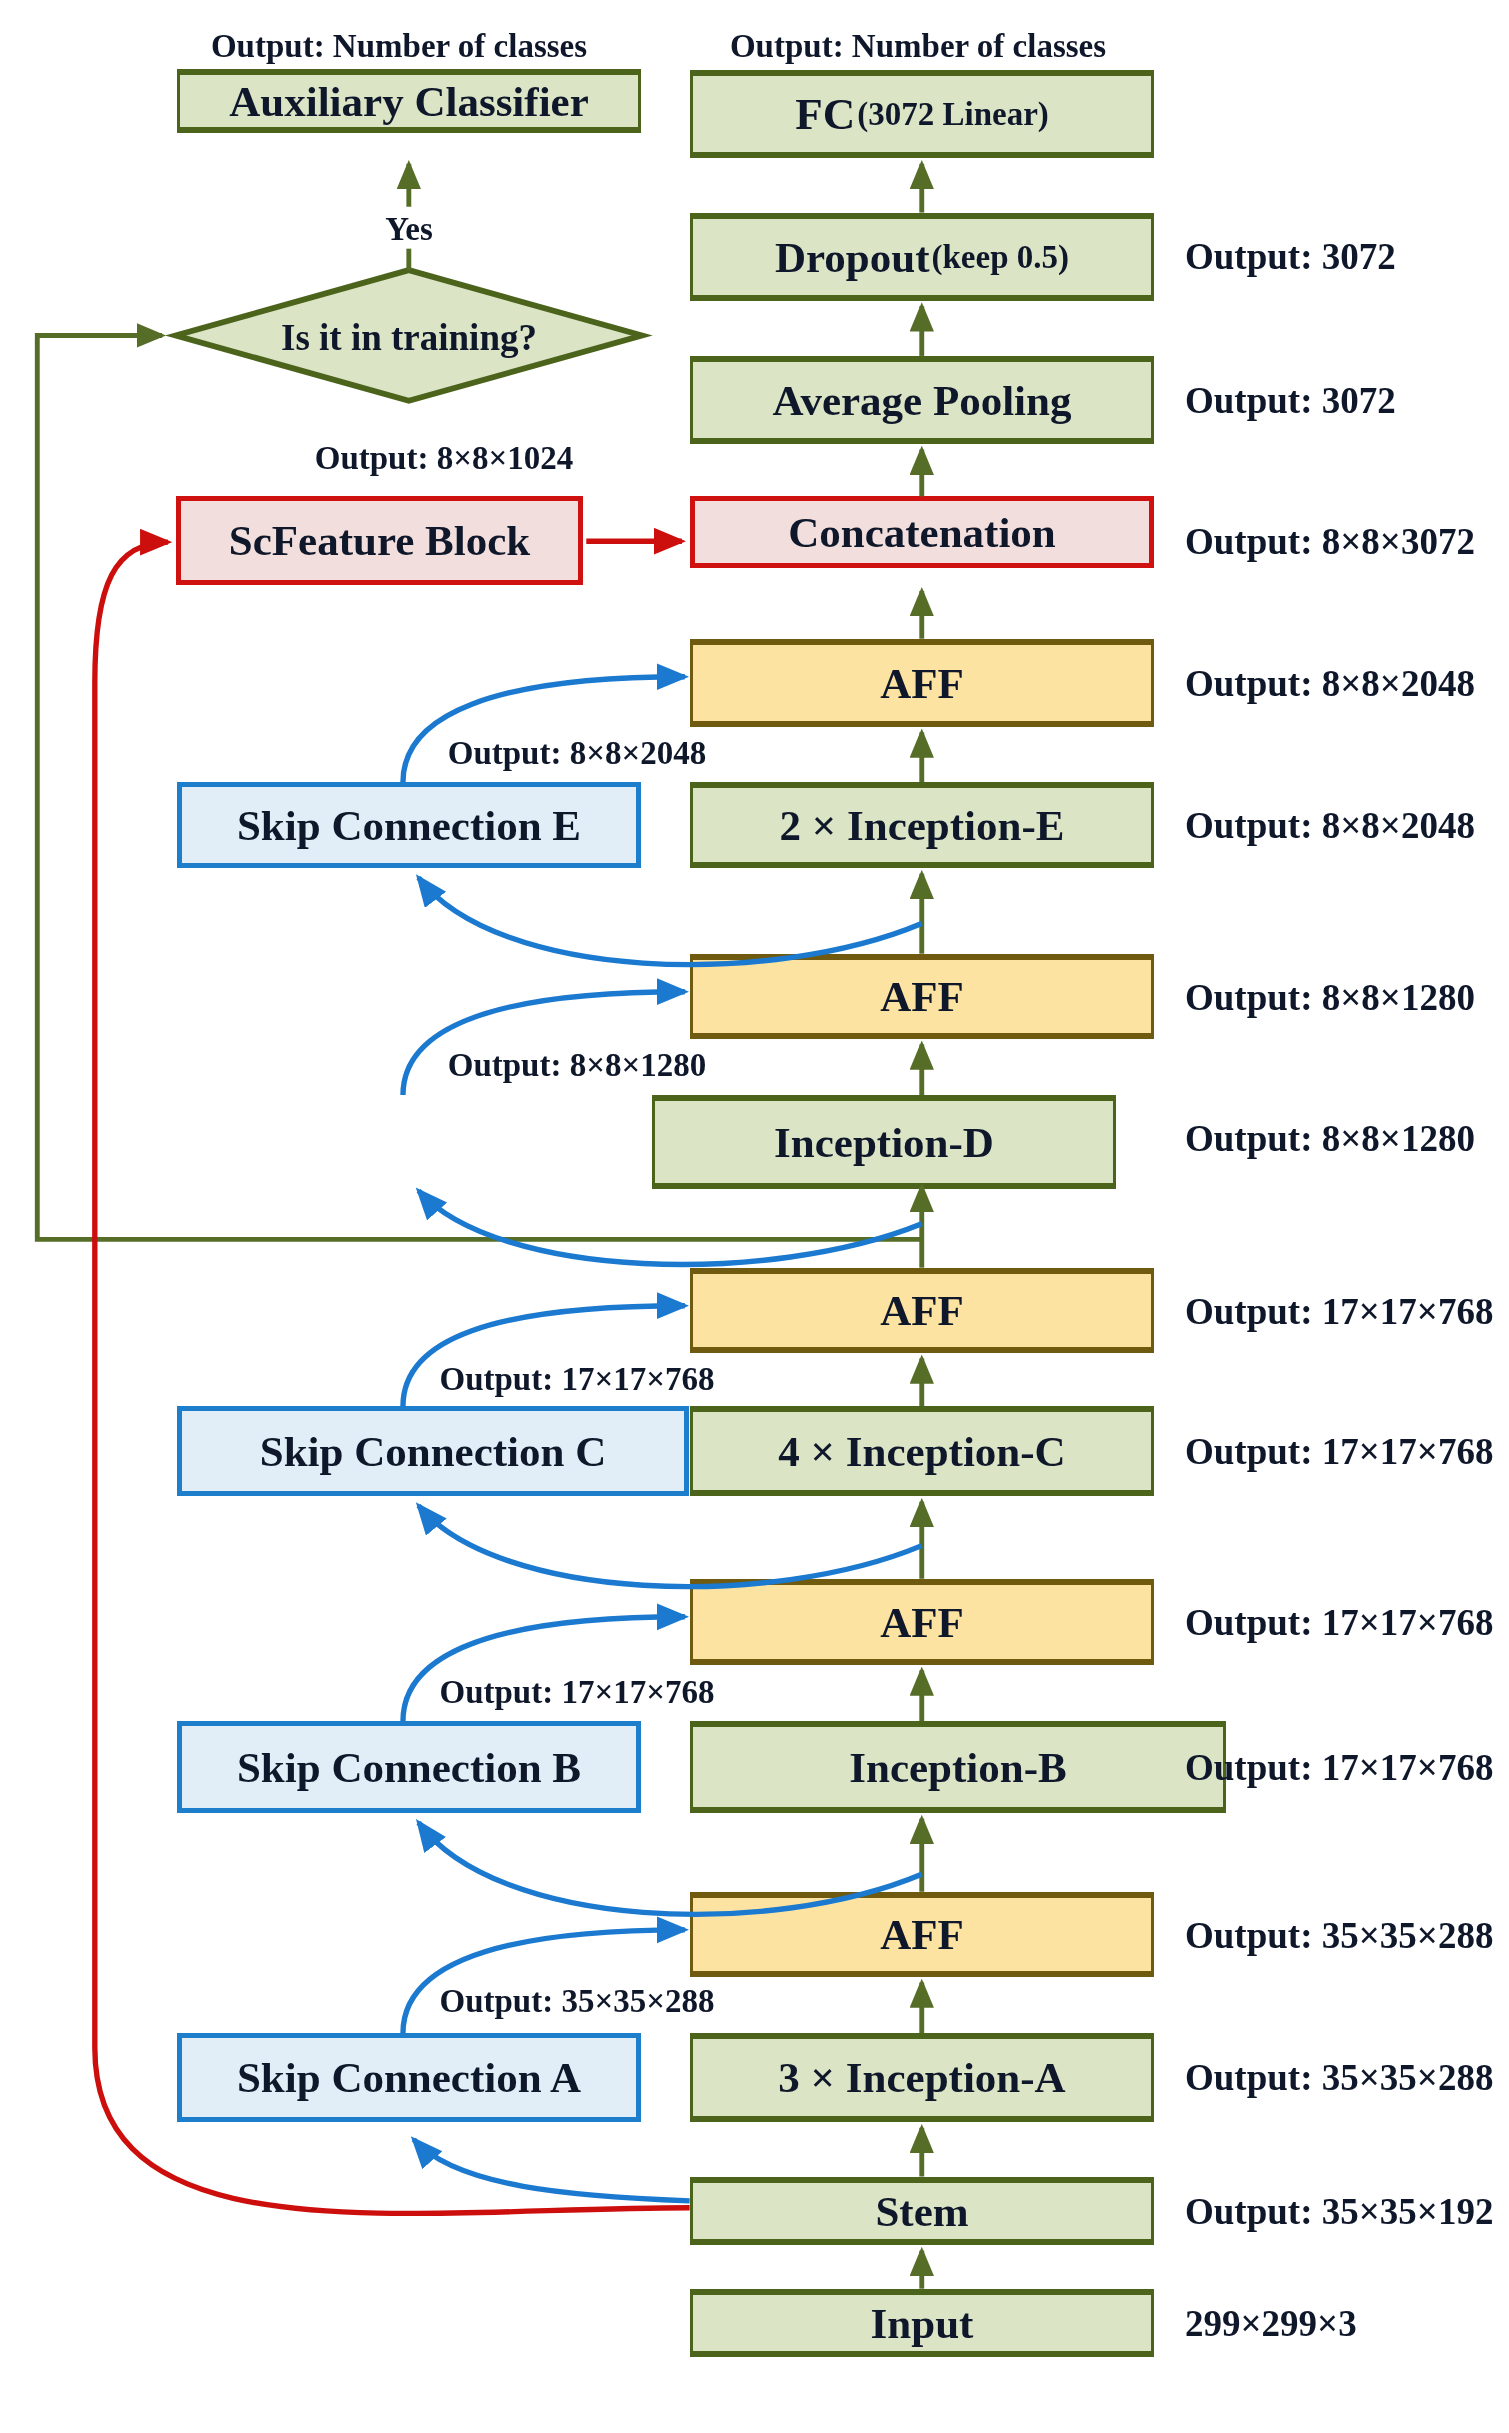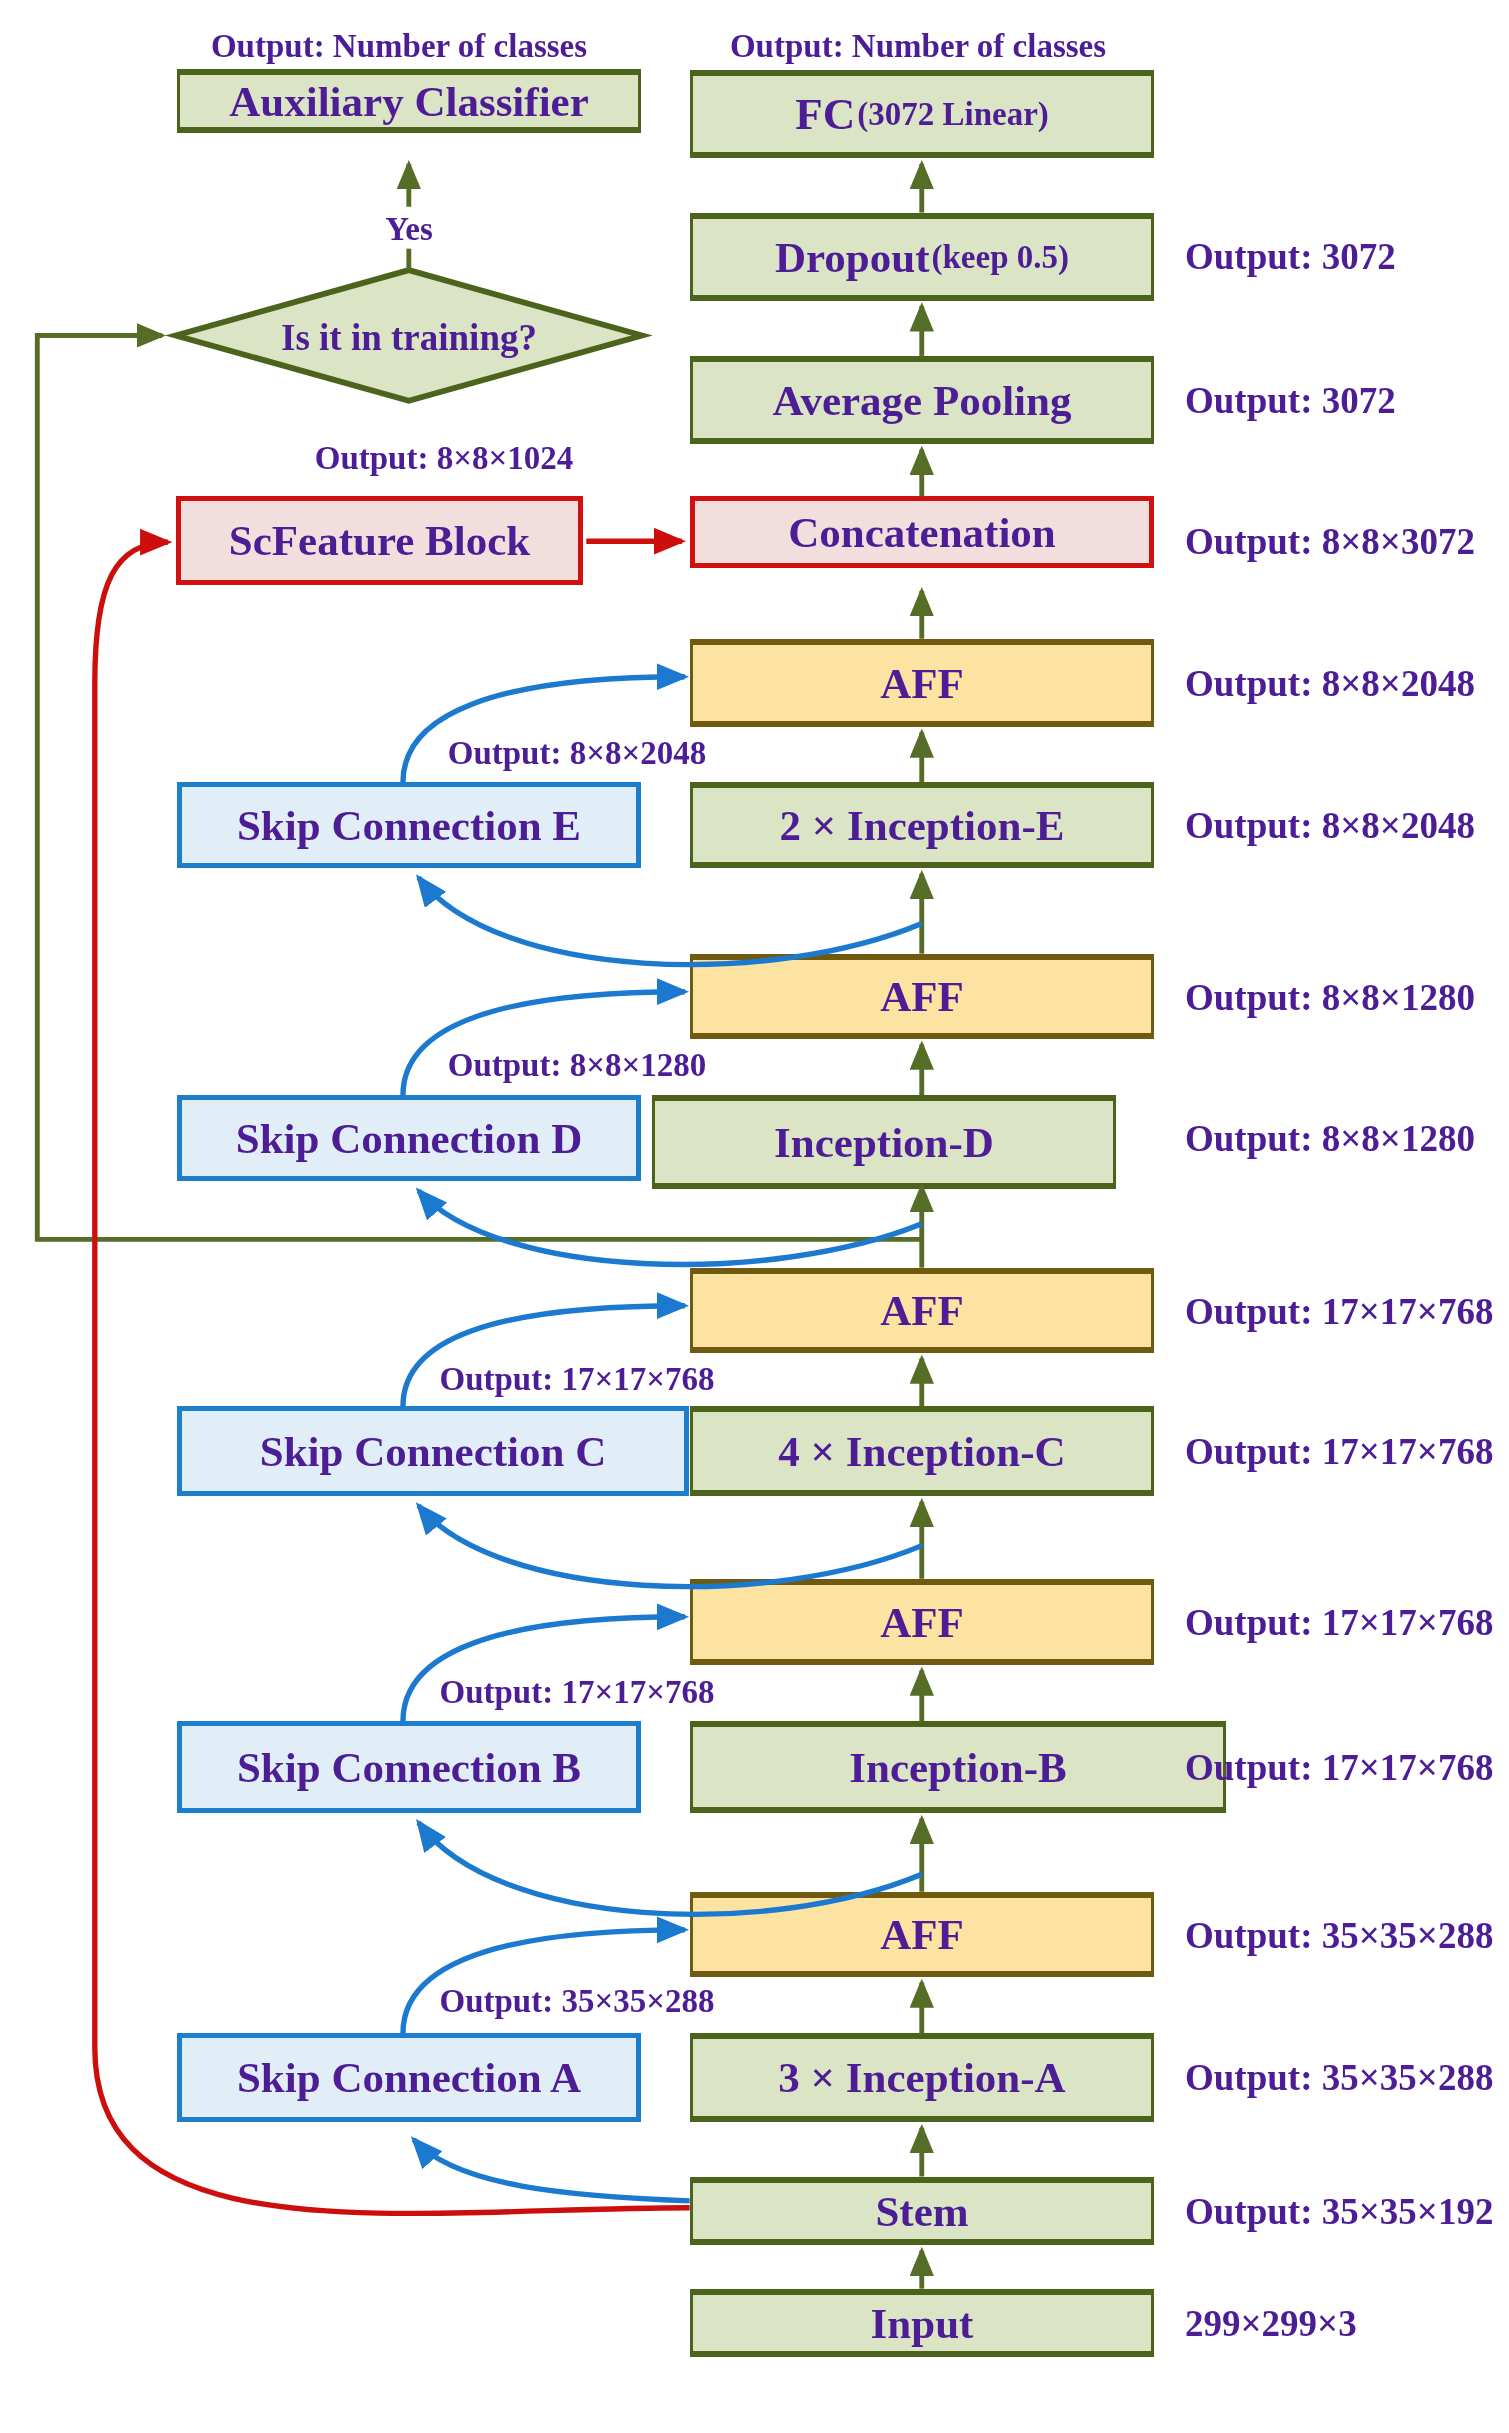--- a/index.html
+++ b/index.html
@@ -1,18 +1,18 @@
 <!DOCTYPE html>
 <html><head>
 <meta charset="utf-8">
 <style>
   html,body{margin:0;padding:0;background:#ffffff;}
   #canvas{
     position:relative;width:1510px;height:2433px;background:#ffffff;overflow:hidden;
-    font-family:"Liberation Serif","DejaVu Serif",serif;font-weight:bold;color:#4c1d95;
+    font-family:"Liberation Serif","DejaVu Serif",serif;font-weight:bold;color:#0f172a;
   }
   svg.layer{position:absolute;left:0;top:0;pointer-events:none;}
   .box{
     position:absolute;box-sizing:border-box;display:flex;align-items:center;justify-content:center;
     text-align:center;white-space:nowrap;z-index:2;
   }
   .green{background:#dce4c6;border:3.9px solid #4c631c;border-top-width:6.8px;border-bottom-width:6.8px;}
   .yellow{background:#fde3a2;border:3.9px solid #6f5a10;border-top-width:6.8px;border-bottom-width:6.8px;}
   .bluebox{background:#e1eef7;border:5.9px solid #1d7ecb;}
   .redbox{background:#f2dfdd;border:5.9px solid #cf1210;}
@@ -45,23 +45,20 @@
   <div class="box redbox" style="left:176px;top:496px;width:407px;height:89px">
     <span class="bl">ScFeature Block</span>
   </div>
   <div class="clabel" style="left:444px;top:458px">Output: 8×8×1024</div>
 
   <div class="box bluebox" style="left:177px;top:782px;width:464px;height:86px">
     <span class="bl">Skip Connection E</span>
   </div>
   <div class="clabel" style="left:577px;top:753px">Output: 8×8×2048</div>
 
-  <div class="box bluebox" style="left:177px;top:1095px;width:464px;height:86px">
-    <span class="bl">Skip Connection D</span>
-  </div>
   <div class="clabel" style="left:577px;top:1065px">Output: 8×8×1280</div>
 
   <div class="box bluebox" style="left:177px;top:1406px;width:512px;height:90px">
     <span class="bl">Skip Connection C</span>
   </div>
   <div class="clabel" style="left:577px;top:1379px">Output: 17×17×768</div>
 
   <div class="box bluebox" style="left:177px;top:1721px;width:464px;height:92px">
     <span class="bl">Skip Connection B</span>
   </div>

